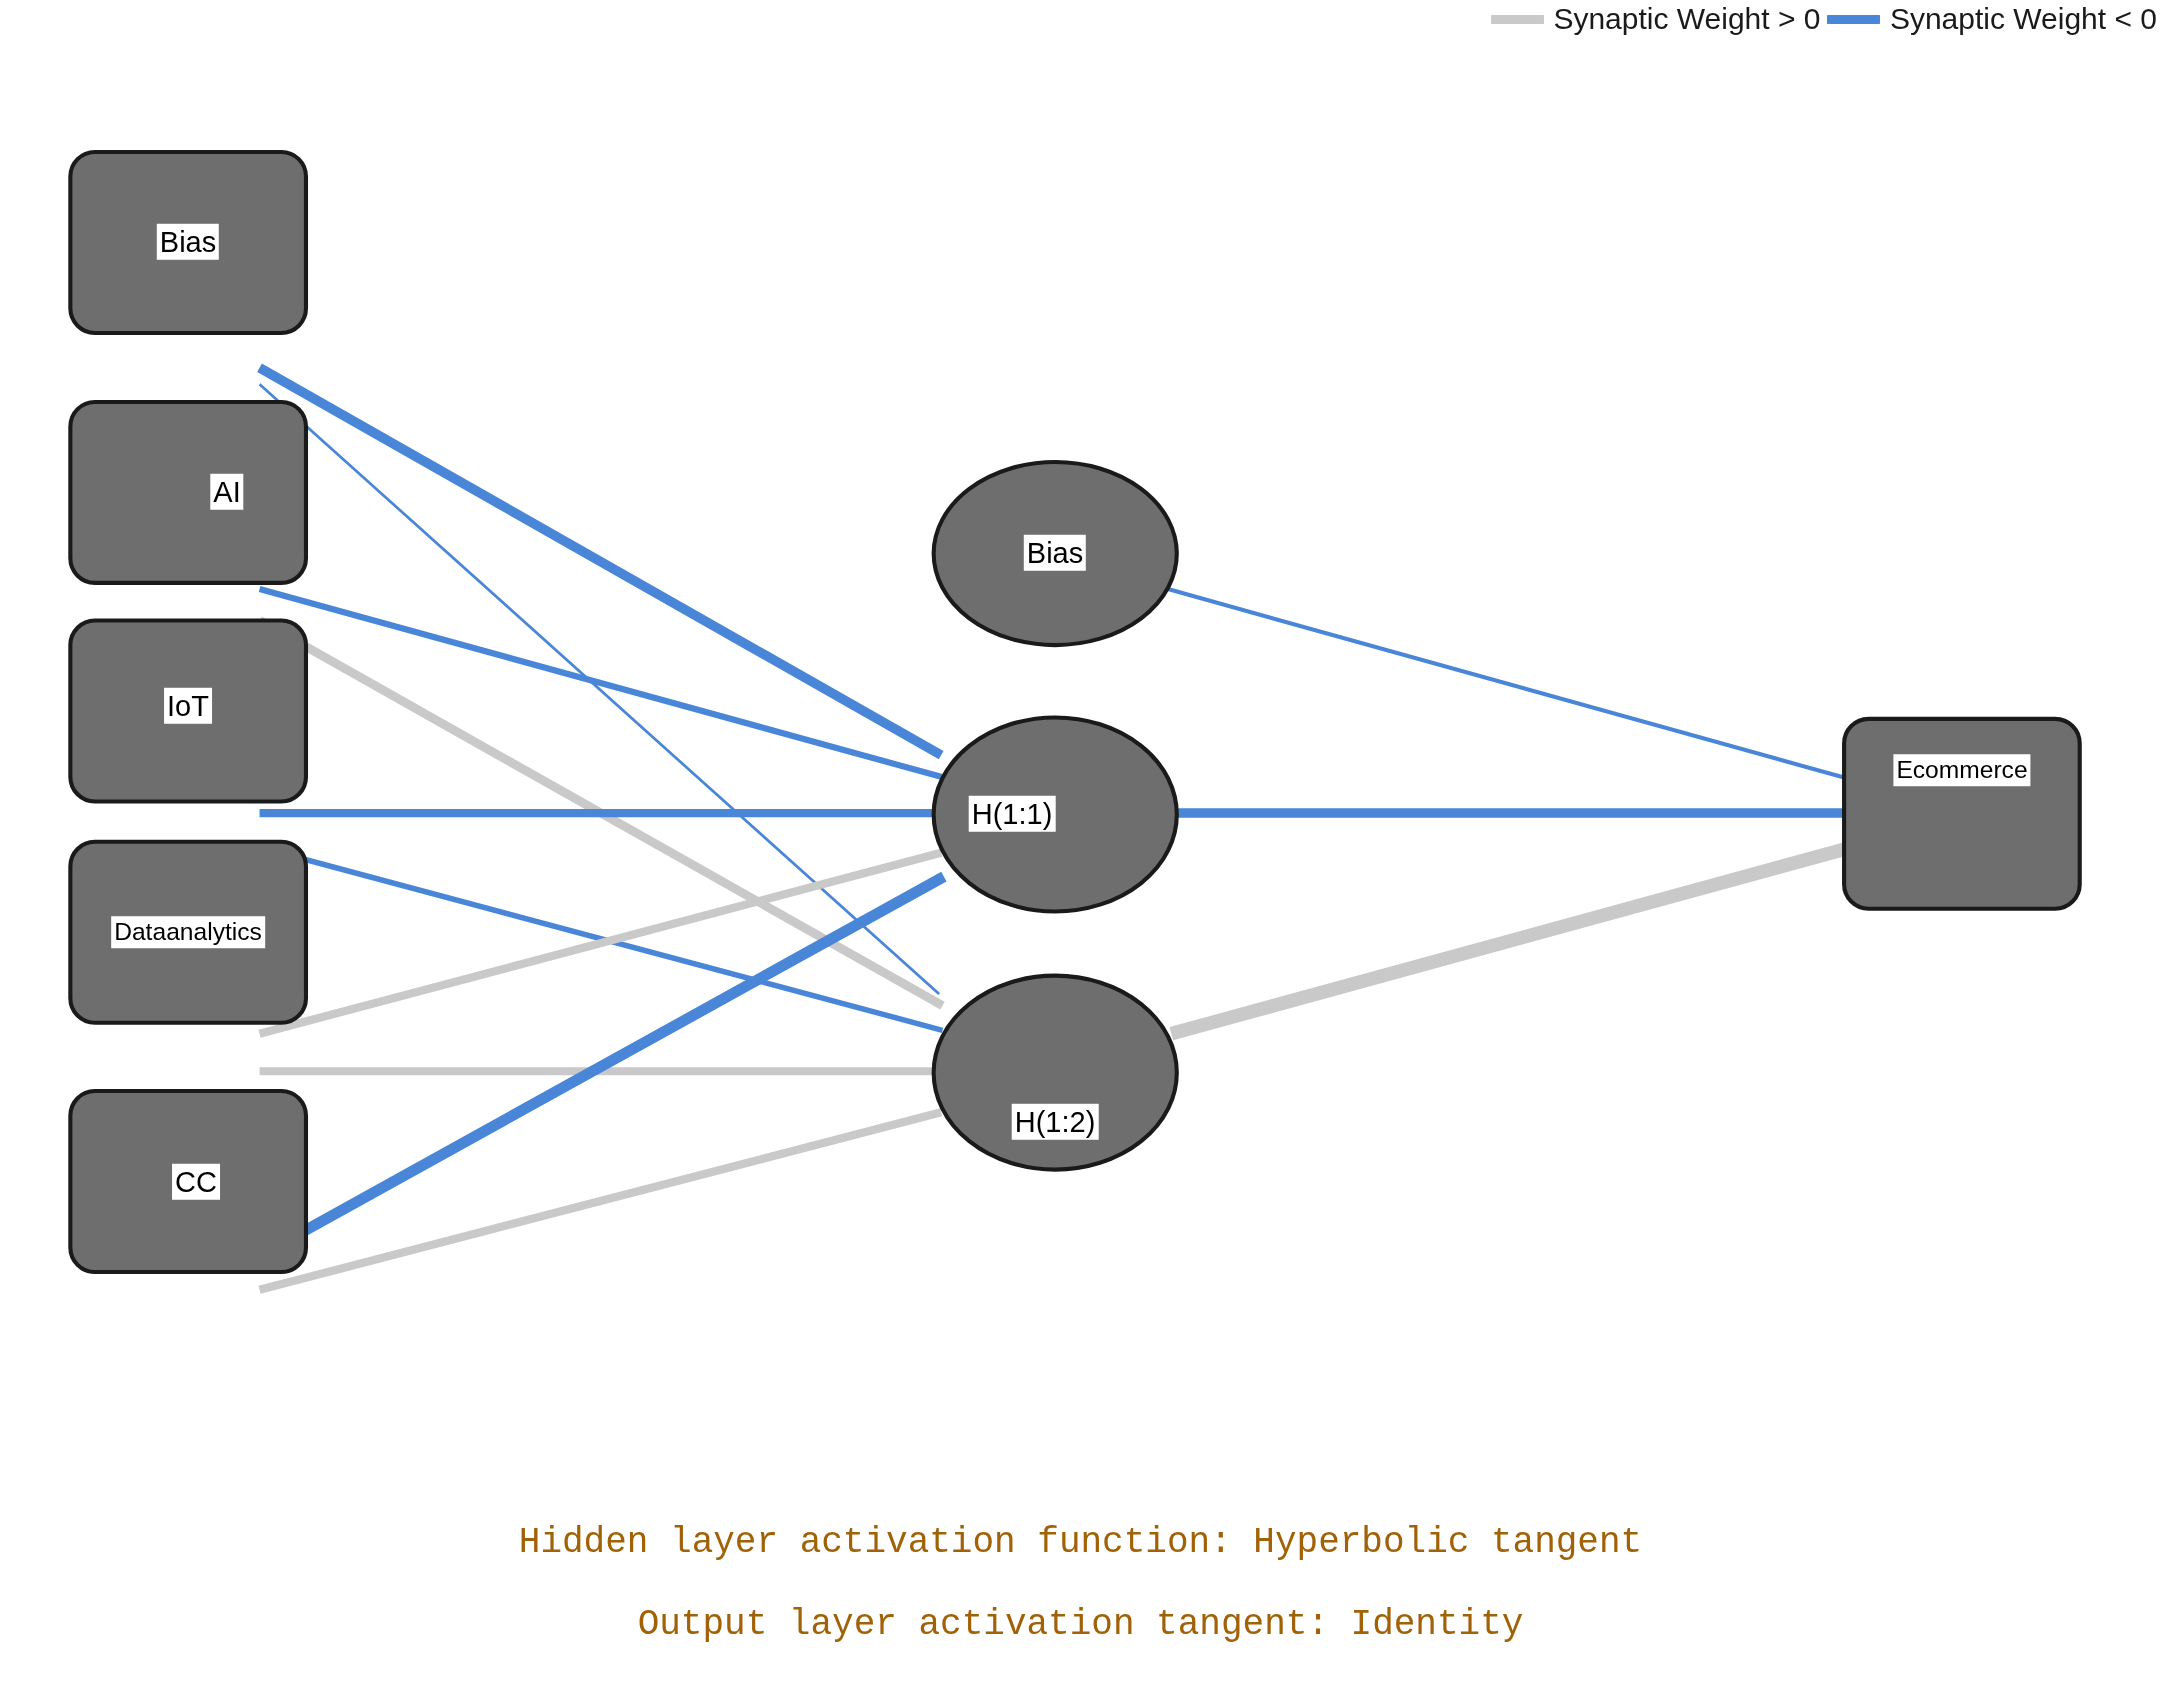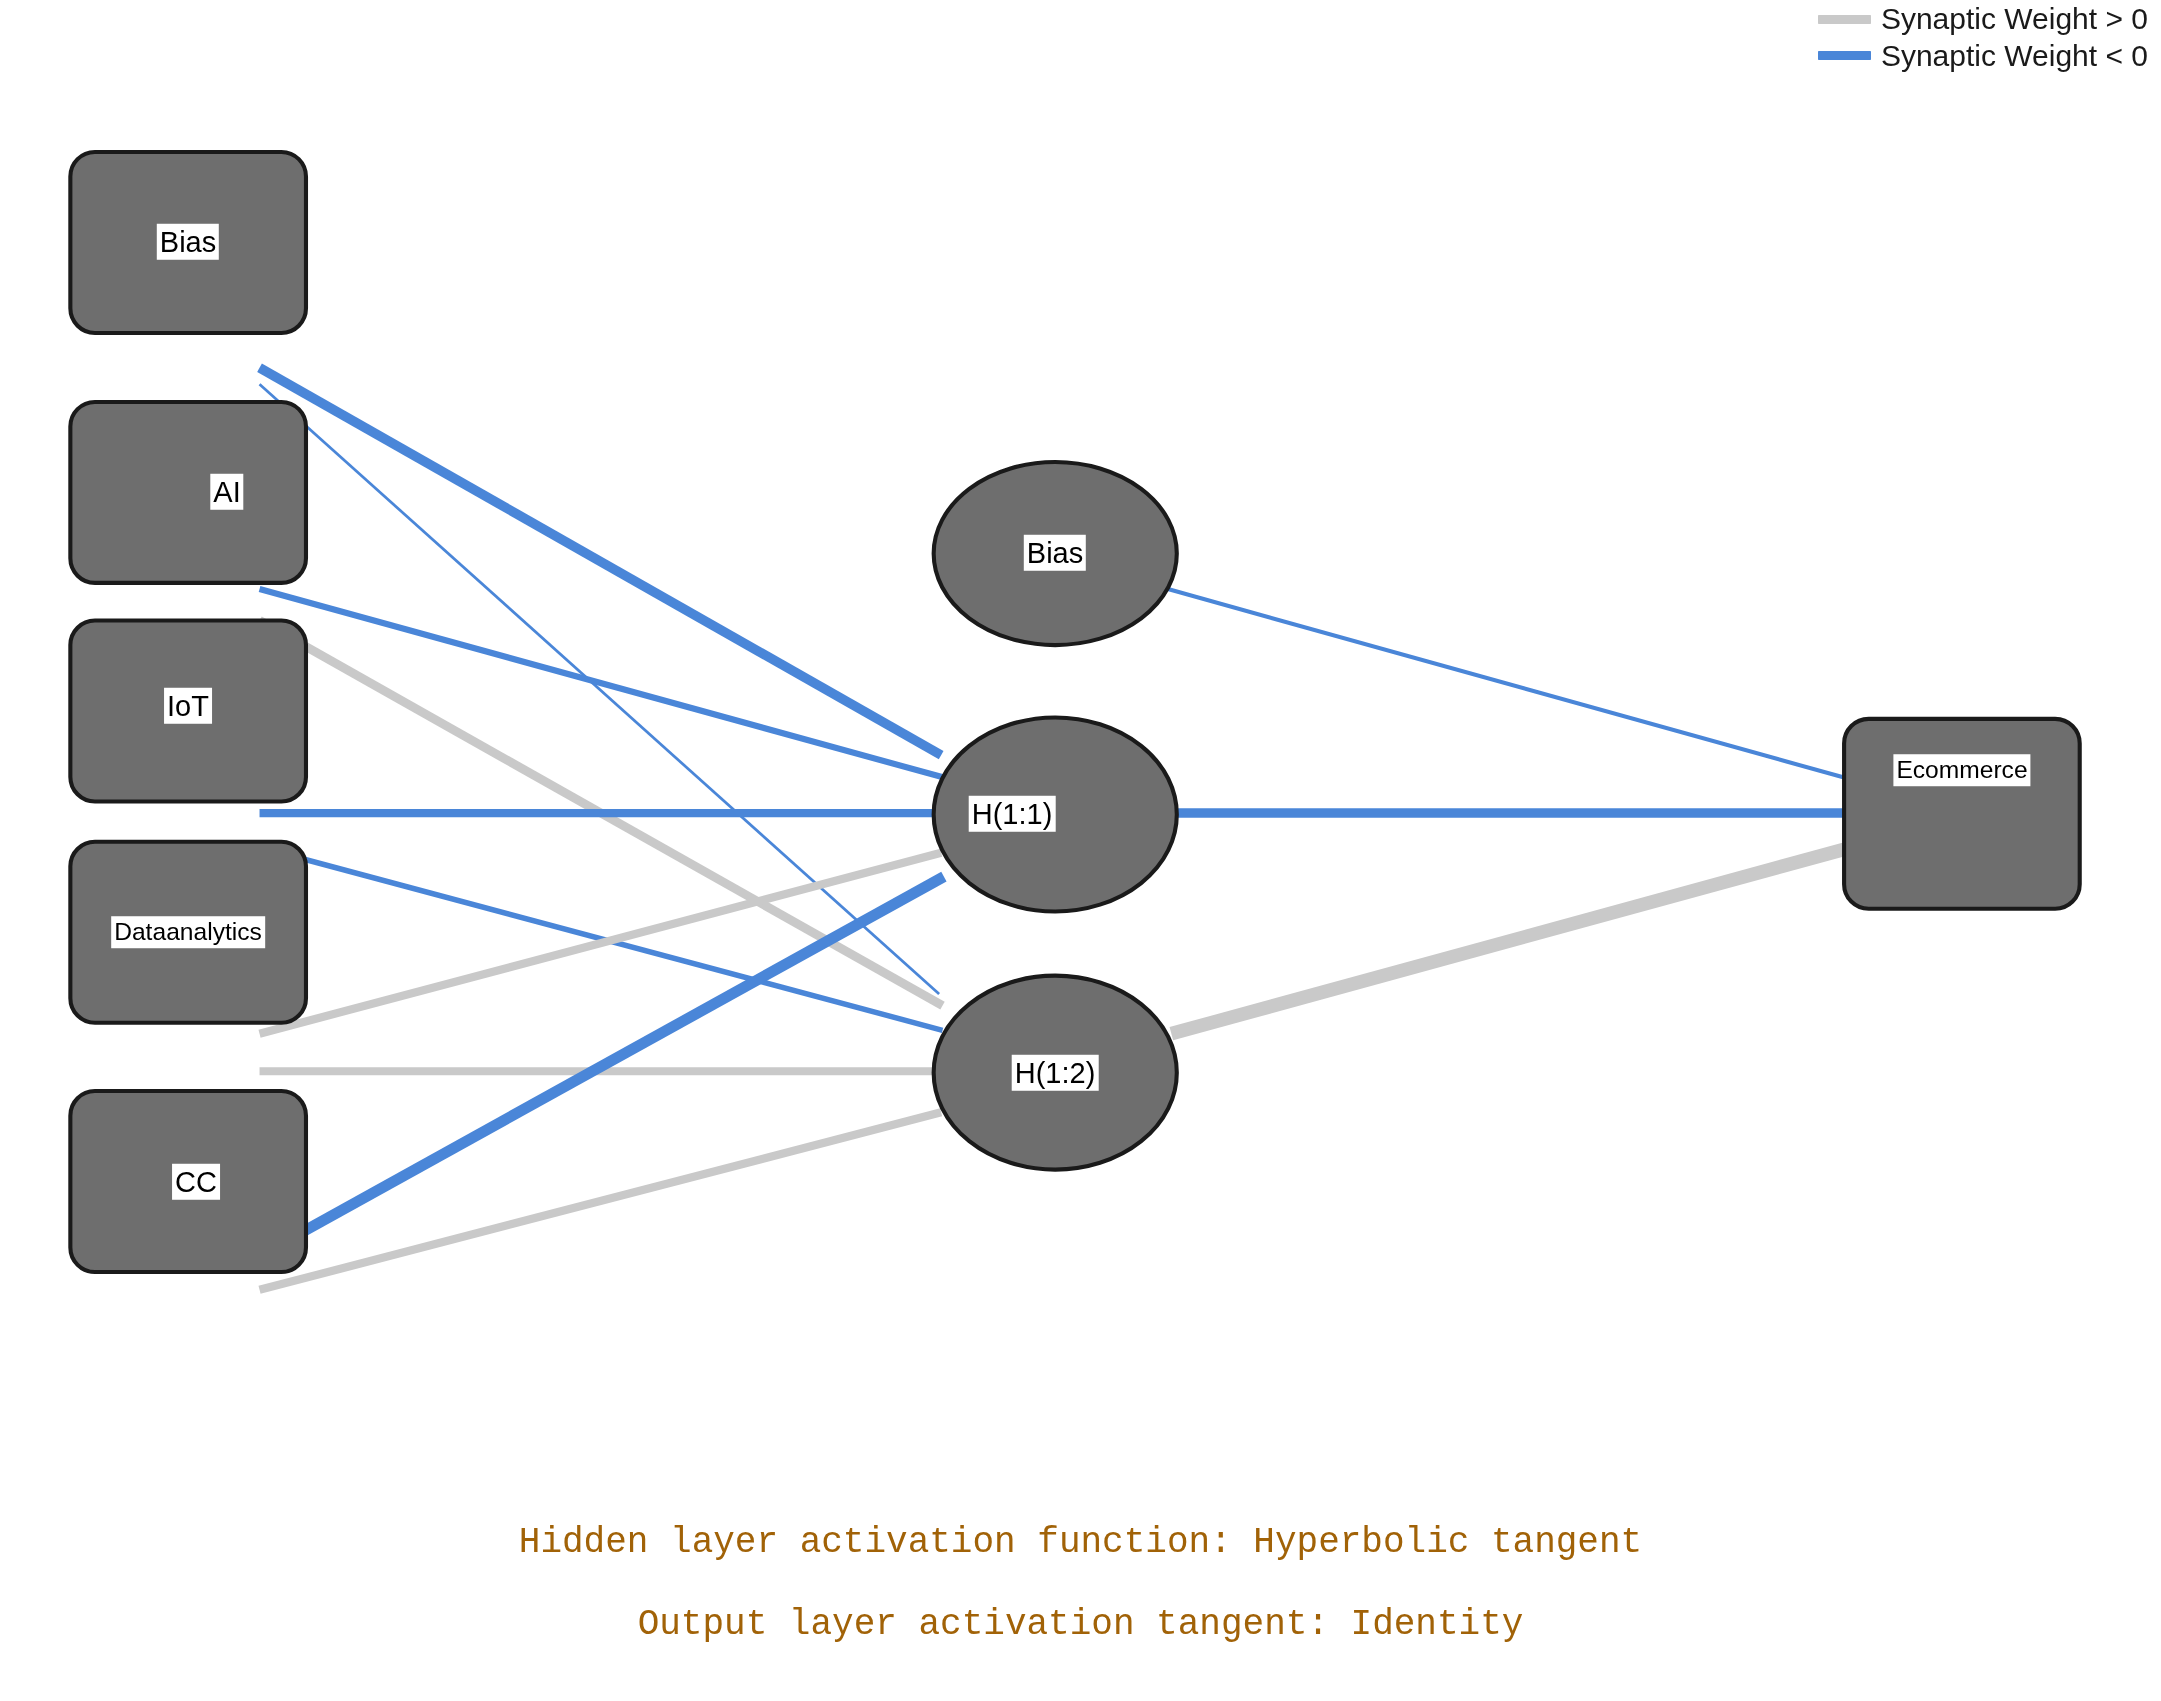--- a/index.html
+++ b/index.html
@@ -3,22 +3,22 @@
 <meta charset="utf-8">
 <style>
   html,body{margin:0;padding:0;background:#ffffff;}
   body{
     width:2161px;height:1702px;
     font-family:"Liberation Sans", sans-serif;
     position:relative;overflow:hidden;
   }
   #diagram{position:absolute;left:0;top:0;width:2161px;height:1702px;}
   .legend{
-    position:absolute;right:13px;top:4.1px;
-    display:flex;flex-direction:column;gap:6.8px;
+    position:absolute;right:4px;top:4.1px;
+    display:flex;flex-direction:row;gap:6.8px;
   }
   .legend-row{display:flex;align-items:center;gap:9.6px;}
   .legend-swatch{width:53px;height:9px;border-radius:0.7px;display:block;}
   .legend-label{
     font-size:30px;color:#1a1a1a;white-space:nowrap;
     font-family:"Liberation Sans", sans-serif;line-height:1;
   }
   .node-label{
     position:absolute;background:#ffffff;color:#000000;
     font-size:29px;line-height:1.12;
@@ -79,19 +79,19 @@
 </div>
 
 <div id="labels-layer">
     <div class="node-label" style="left: 188px; top: 242px;">Bias</div>
     <div class="node-label" style="left: 188px; top: 492px; margin-left: 39px;">AI</div>
     <div class="node-label" style="left: 188px; top: 706px;">IoT</div>
     <div class="node-label small" style="left: 188px; top: 932px;">Dataanalytics</div>
     <div class="node-label" style="left: 196px; top: 1182px;">CC</div>
     <div class="node-label" style="left: 1055px; top: 553px;">Bias</div>
     <div class="node-label" style="left: 1012px; top: 814px;">H(1:1)</div>
-    <div class="node-label" style="left: 1055px; top: 1073px;">H(1:2)</div>
+    <div class="node-label" style="left: 1055px; top: 1122px;">H(1:2)</div>
     <div class="node-label small" style="left: 1962px; top: 770px;">Ecommerce</div>
   </div>
 
 <div class="footer l1">Hidden layer activation function: Hyperbolic tangent</div>
 <div class="footer l2">Output layer activation tangent: Identity</div>
 
 
 </body></html>

